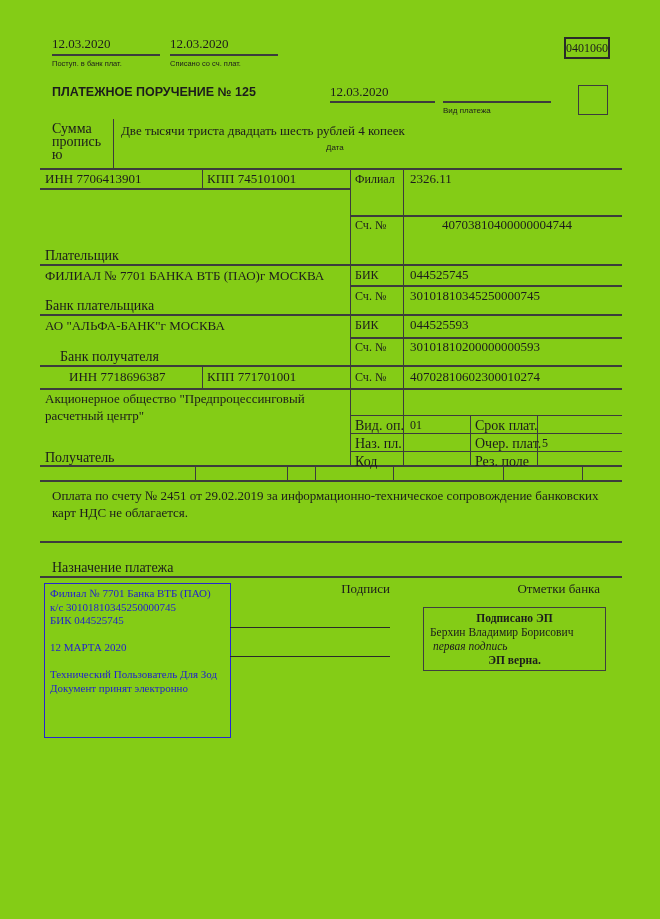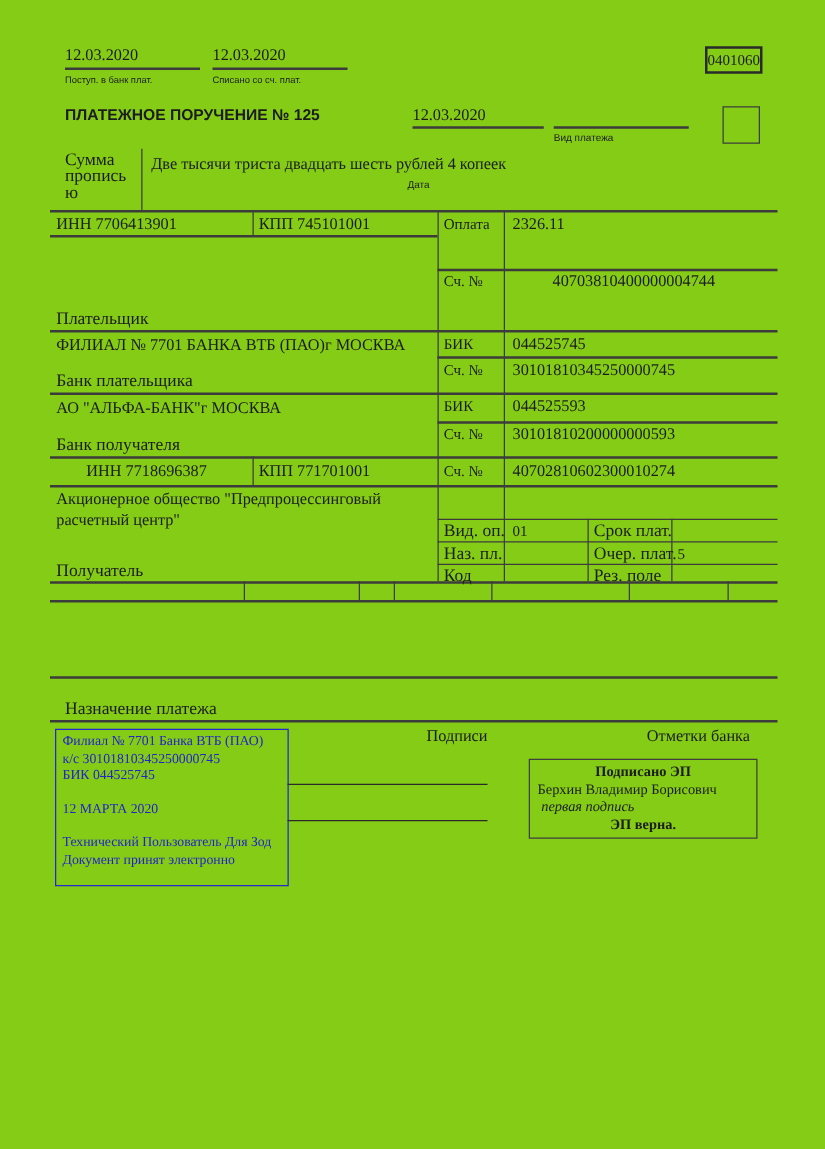--- a/index.html
+++ b/index.html
@@ -82,28 +82,28 @@
     <div class="vline" style="left:497px; top:247px; height:50px;"></div>
 
     <div class="abs t13" style="left:5px; top:3px;">ИНН 7706413901</div>
     <div class="abs t13" style="left:167px; top:3px;">КПП 745101001</div>
     <div class="abs lab" style="left:5px; top:81px;">Плательщик</div>
 
     <div class="abs t13" style="left:5px; top:100px;">ФИЛИАЛ № 7701 БАНКА ВТБ (ПАО)г МОСКВА</div>
     <div class="abs lab" style="left:5px; top:131px;">Банк плательщика</div>
 
     <div class="abs t13" style="left:5px; top:150px;">АО "АЛЬФА-БАНК"г МОСКВА</div>
-    <div class="abs lab" style="left:5px; top:182px;">Банк получателя</div>
+    <div class="abs lab" style="left:20px; top:182px;">Банк получателя</div>
 
     <div class="abs t13" style="left:5px; top:201px;margin-left:24px;">ИНН 7718696387</div>
     <div class="abs t13" style="left:167px; top:201px;">КПП 771701001</div>
     <div class="abs t13 wrapblock" style="left:5px; top:222px; width:290px; line-height:17px;">Акционерное общество "Предпроцессинговый расчетный центр"</div>
     <div class="abs lab" style="left:5px; top:283px;">Получатель</div>
 
-    <div class="abs t12" style="left:315px; top:4px;">Оплата</div>
+    <div class="abs t12" style="left:315px; top:4px;">Филиал</div>
     <div class="abs t13" style="left:370px; top:3px;">2326.11</div>
 
     <div class="abs t12" style="left:315px; top:50px;">Сч. №</div>
     <div class="abs t13" style="left:370px; top:49px;margin-left:32px;">40703810400000004744</div>
 
     <div class="abs t12" style="left:315px; top:100px;">БИК</div>
     <div class="abs t13" style="left:370px; top:99px;">044525745</div>
     <div class="abs t12" style="left:315px; top:121px;">Сч. №</div>
     <div class="abs t13" style="left:370px; top:120px;">30101810345250000745</div>
 
@@ -130,25 +130,26 @@
   <div class="abs" style="left:40px; top:465px; width:582px; height:15px;">
     <div class="hline" style="left:0; top:15px; width:582px;"></div>
     <div class="vline" style="left:155px; top:0; height:15px;"></div>
     <div class="vline" style="left:247px; top:0; height:15px;"></div>
     <div class="vline" style="left:275px; top:0; height:15px;"></div>
     <div class="vline" style="left:353px; top:0; height:15px;"></div>
     <div class="vline" style="left:463px; top:0; height:15px;"></div>
     <div class="vline" style="left:542px; top:0; height:15px;"></div>
   </div>
 
+  <div class="abs t13 wrapblock" style="left:52px; top:487px; width:562px; line-height:17px;">Оплата по счету № 2451 от 29.02.2019 за информационно-техническое сопровождение банковских карт НДС не облагается.</div>
   <div class="hline" style="left:40px; top:541px; width:582px;"></div>
   <div class="abs lab" style="left:52px; top:561px;">Назначение платежа</div>
   <div class="hline" style="left:40px; top:576px; width:582px;"></div>
 
-  <div class="abs stamp" style="left:44px; top:583px; width:187px; height:126px;">
+  <div class="abs stamp" style="left:44px; top:583px; width:187px; height:155px;">
     <div class="stamp-line">Филиал № 7701 Банка ВТБ (ПАО)</div>
     <div class="stamp-line">к/с 30101810345250000745</div>
     <div class="stamp-line">БИК 044525745</div>
     <div class="stamp-line"></div>
     <div class="stamp-line">12 МАРТА 2020</div>
     <div class="stamp-line"></div>
     <div class="stamp-line">Технический Пользователь Для Зод</div>
     <div class="stamp-line">Документ принят электронно</div>
   </div>
 

